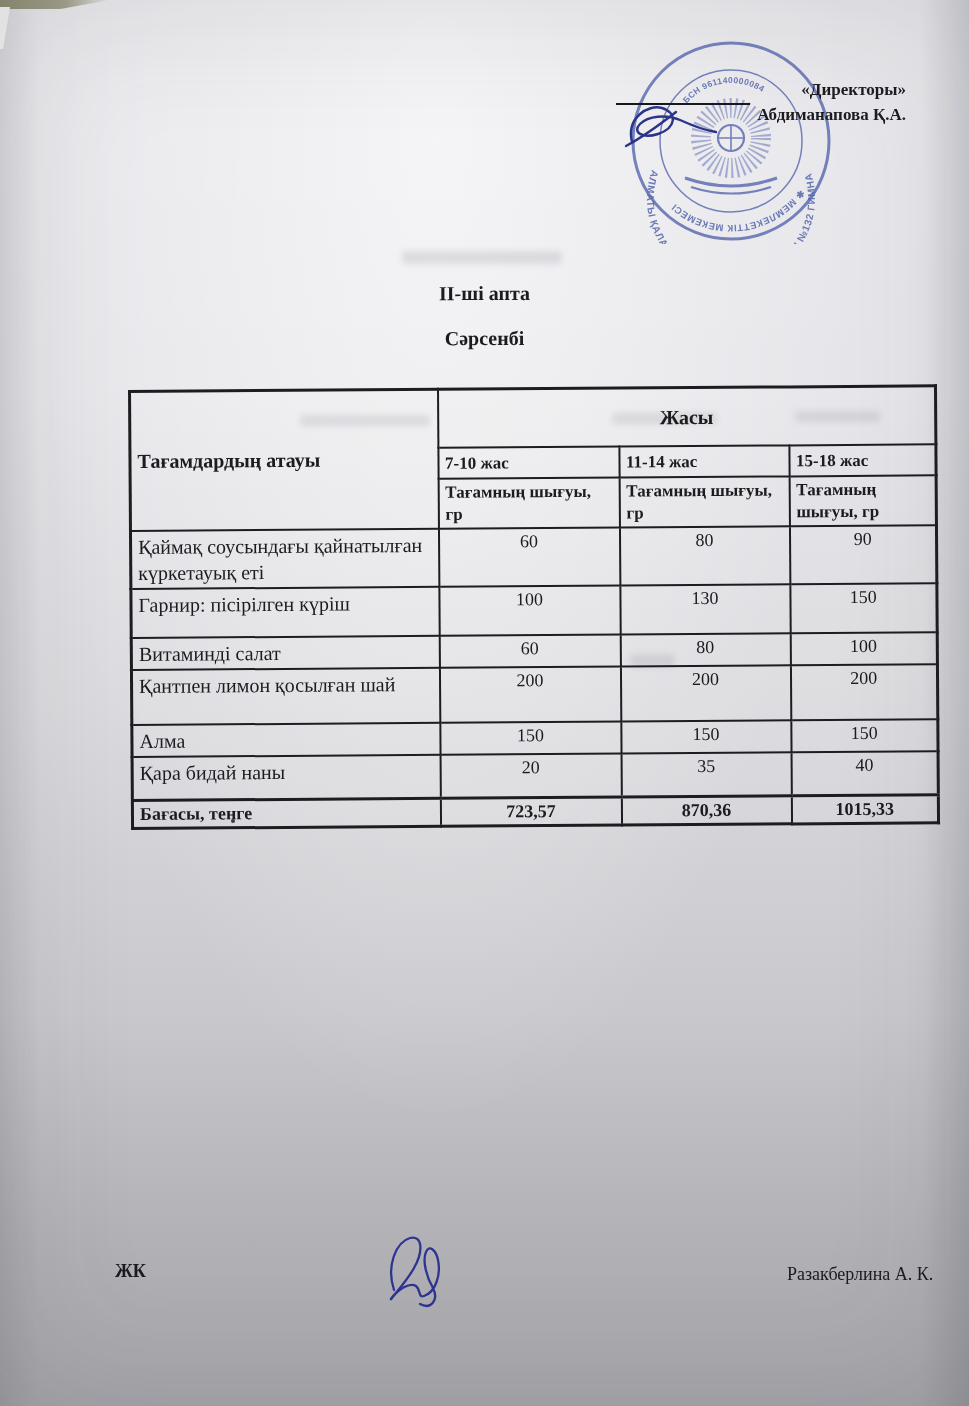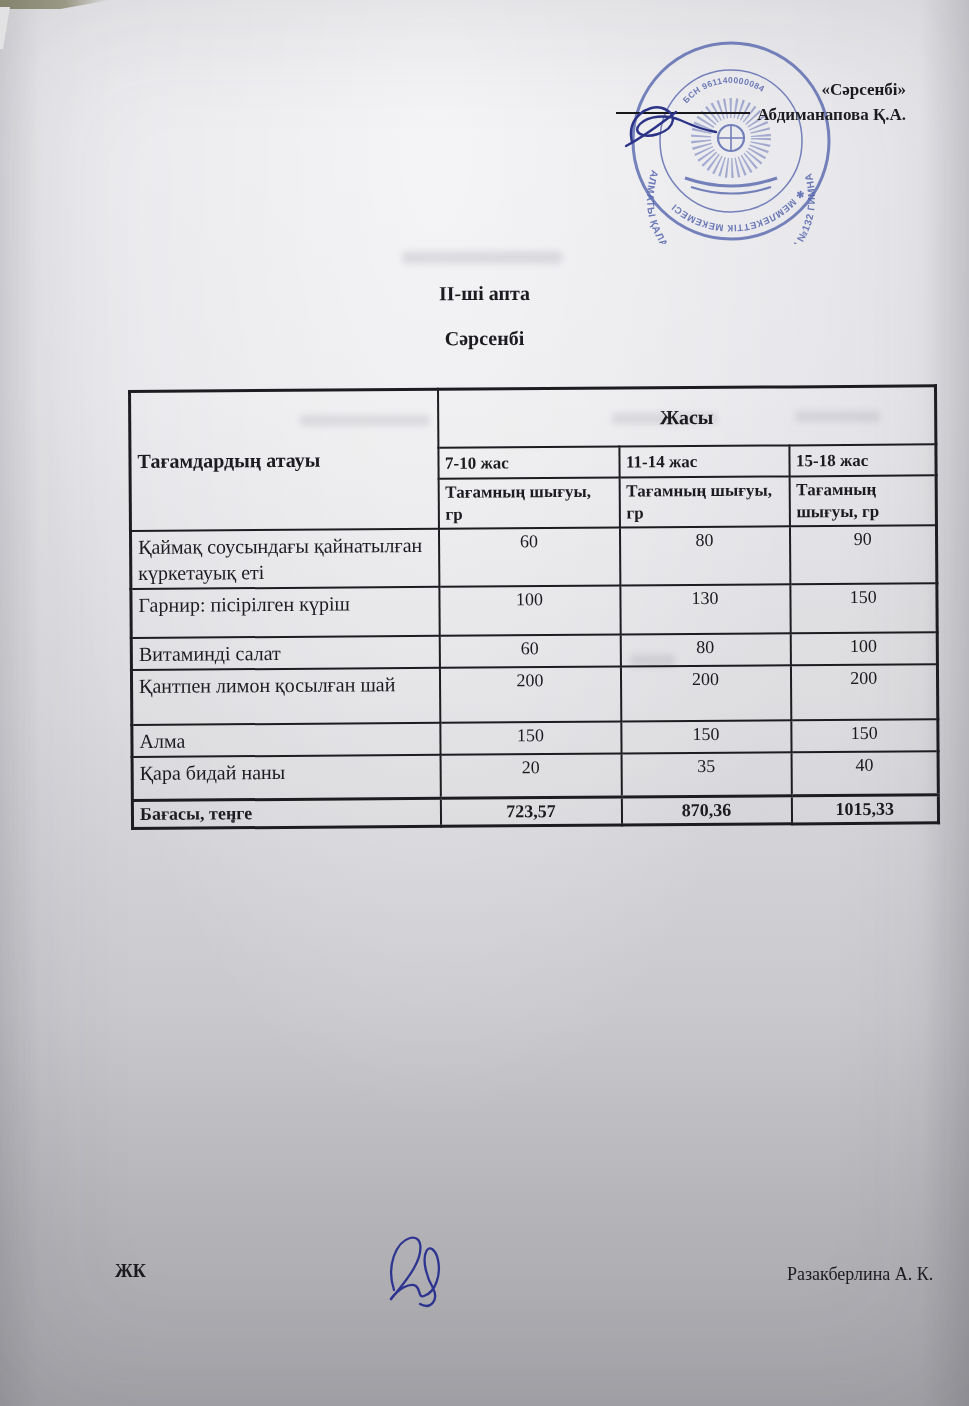--- a/index.html
+++ b/index.html
@@ -26,21 +26,21 @@
     position:absolute;top:7px;left:0;width:10px;height:42px;background:#f4f3f5;
     clip-path:polygon(0 0,100% 0,30% 100%,0 100%);
   }
   
   .ghost{position:absolute;background:#70707f;border-radius:4px;filter:blur(3px);opacity:0.17;}
   
   .hdr{
     position:absolute;top:78px;right:63px;text-align:right;
     font-size:17px;font-weight:bold;line-height:24.5px;z-index:3;
   }
-  .hdr-line3{display:flex;justify-content:flex-end;align-items:center;}
+  .hdr-line3{display:flex;justify-content:flex-end;align-items:flex-start;}
   .sig-underline{
     display:inline-block;width:134px;height:0;border-bottom:2px solid #17171c;
     margin-right:7px;margin-bottom:3px;
   }
   .stamp{position:absolute;left:628px;top:38px;width:206px;height:206px;z-index:1;filter:blur(0.5px);}
   .dir-sig{position:absolute;left:596px;top:96px;z-index:4;}
   
   .title{position:absolute;left:0;right:0;text-align:center;font-size:20px;font-weight:bold;transform:rotate(-0.2deg);}
   .title.week{top:282px;}
   .title.day{top:327px;}
@@ -101,21 +101,21 @@
     </g>
     <g fill="#5566ad" opacity="0.85" style="font-family:'Liberation Sans',sans-serif;font-weight:bold;">
       <text font-size="10" letter-spacing="0.6"><textPath href="#arcTop">АЛМАТЫ ҚАЛАСЫ БІЛІМ БАСҚАРМАСЫНЫҢ №132 ГИМНАЗИЯ</textPath></text>
       <text font-size="9.5" letter-spacing="0.5"><textPath href="#arcBottom">✱ МЕМЛЕКЕТТІК МЕКЕМЕСІ</textPath></text>
       <text font-size="8.5" letter-spacing="0.4"><textPath href="#arcBin">БСН 961140000084</textPath></text>
     </g>
   </svg>
 </div>
 
 <div class="hdr">
-  <div>«Сәрсенбі»</div>
+  <div>«Директоры»</div>
   <div class="hdr-line3">
     <span class="sig-underline"></span>
     <span>Абдиманапова Қ.А.</span>
   </div>
 </div>
 
 <div class="dir-sig">
   <svg width="150" height="62" viewBox="0 0 150 62">
     <g stroke="#2c3488" stroke-width="2.4" fill="none" stroke-linecap="round">
       <path d="M 36,46 C 30,22 52,8 66,12 C 82,17 80,32 62,38 C 46,43 36,36 44,28 C 52,20 70,18 84,24 C 95,29 106,34 120,36"></path>

